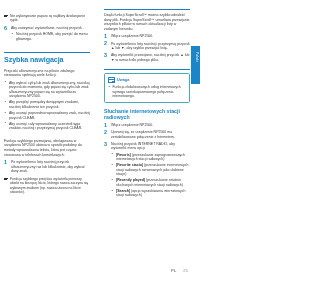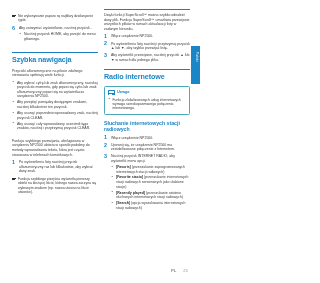--- a/index.html
+++ b/index.html
@@ -5,21 +5,21 @@
   * { box-sizing: border-box; margin: 0; padding: 0; }
   html, body {
     width: 200px; height: 283px;
     background: #ffffff;
     font-family: "Liberation Sans", sans-serif;
     overflow: hidden;
   }
   .page { position: relative; width: 200px; height: 283px; background: #fff; }
 
   .col { position: absolute; top: 0; width: 86px; }
-  .col-left  { left: 12px; }
+  .col-left  { left: 4px; }
   .col-right { left: 104px; }
 
   .rule {
     height: 1px; background: #1c7fc4; width: 100%;
     margin-bottom: 3px;
   }
   .h-sec {
     color: #1a86c8;
     font-size: 7.2px;
     line-height: 8.4px;
@@ -239,21 +239,20 @@
       </li>
       <li>
         <span class="num">3</span>
         <span>Aby wyświetlić przewijanie, naciśnij przycisk ▲ lub ▼ w ramach dla jednego pliku.</span>
       </li>
     </ol>
 
     <div style="height:4px"></div>
 
     <div class="rule"></div>
-    <div class="h-sec">Radio internetowe</div>
 
     <div class="note">
       <div class="note-head">
         <span class="note-ico">
             <i></i>
             <i></i>
             <i></i>
           </span>
         <span class="note-title">Uwaga</span>
       </div>

